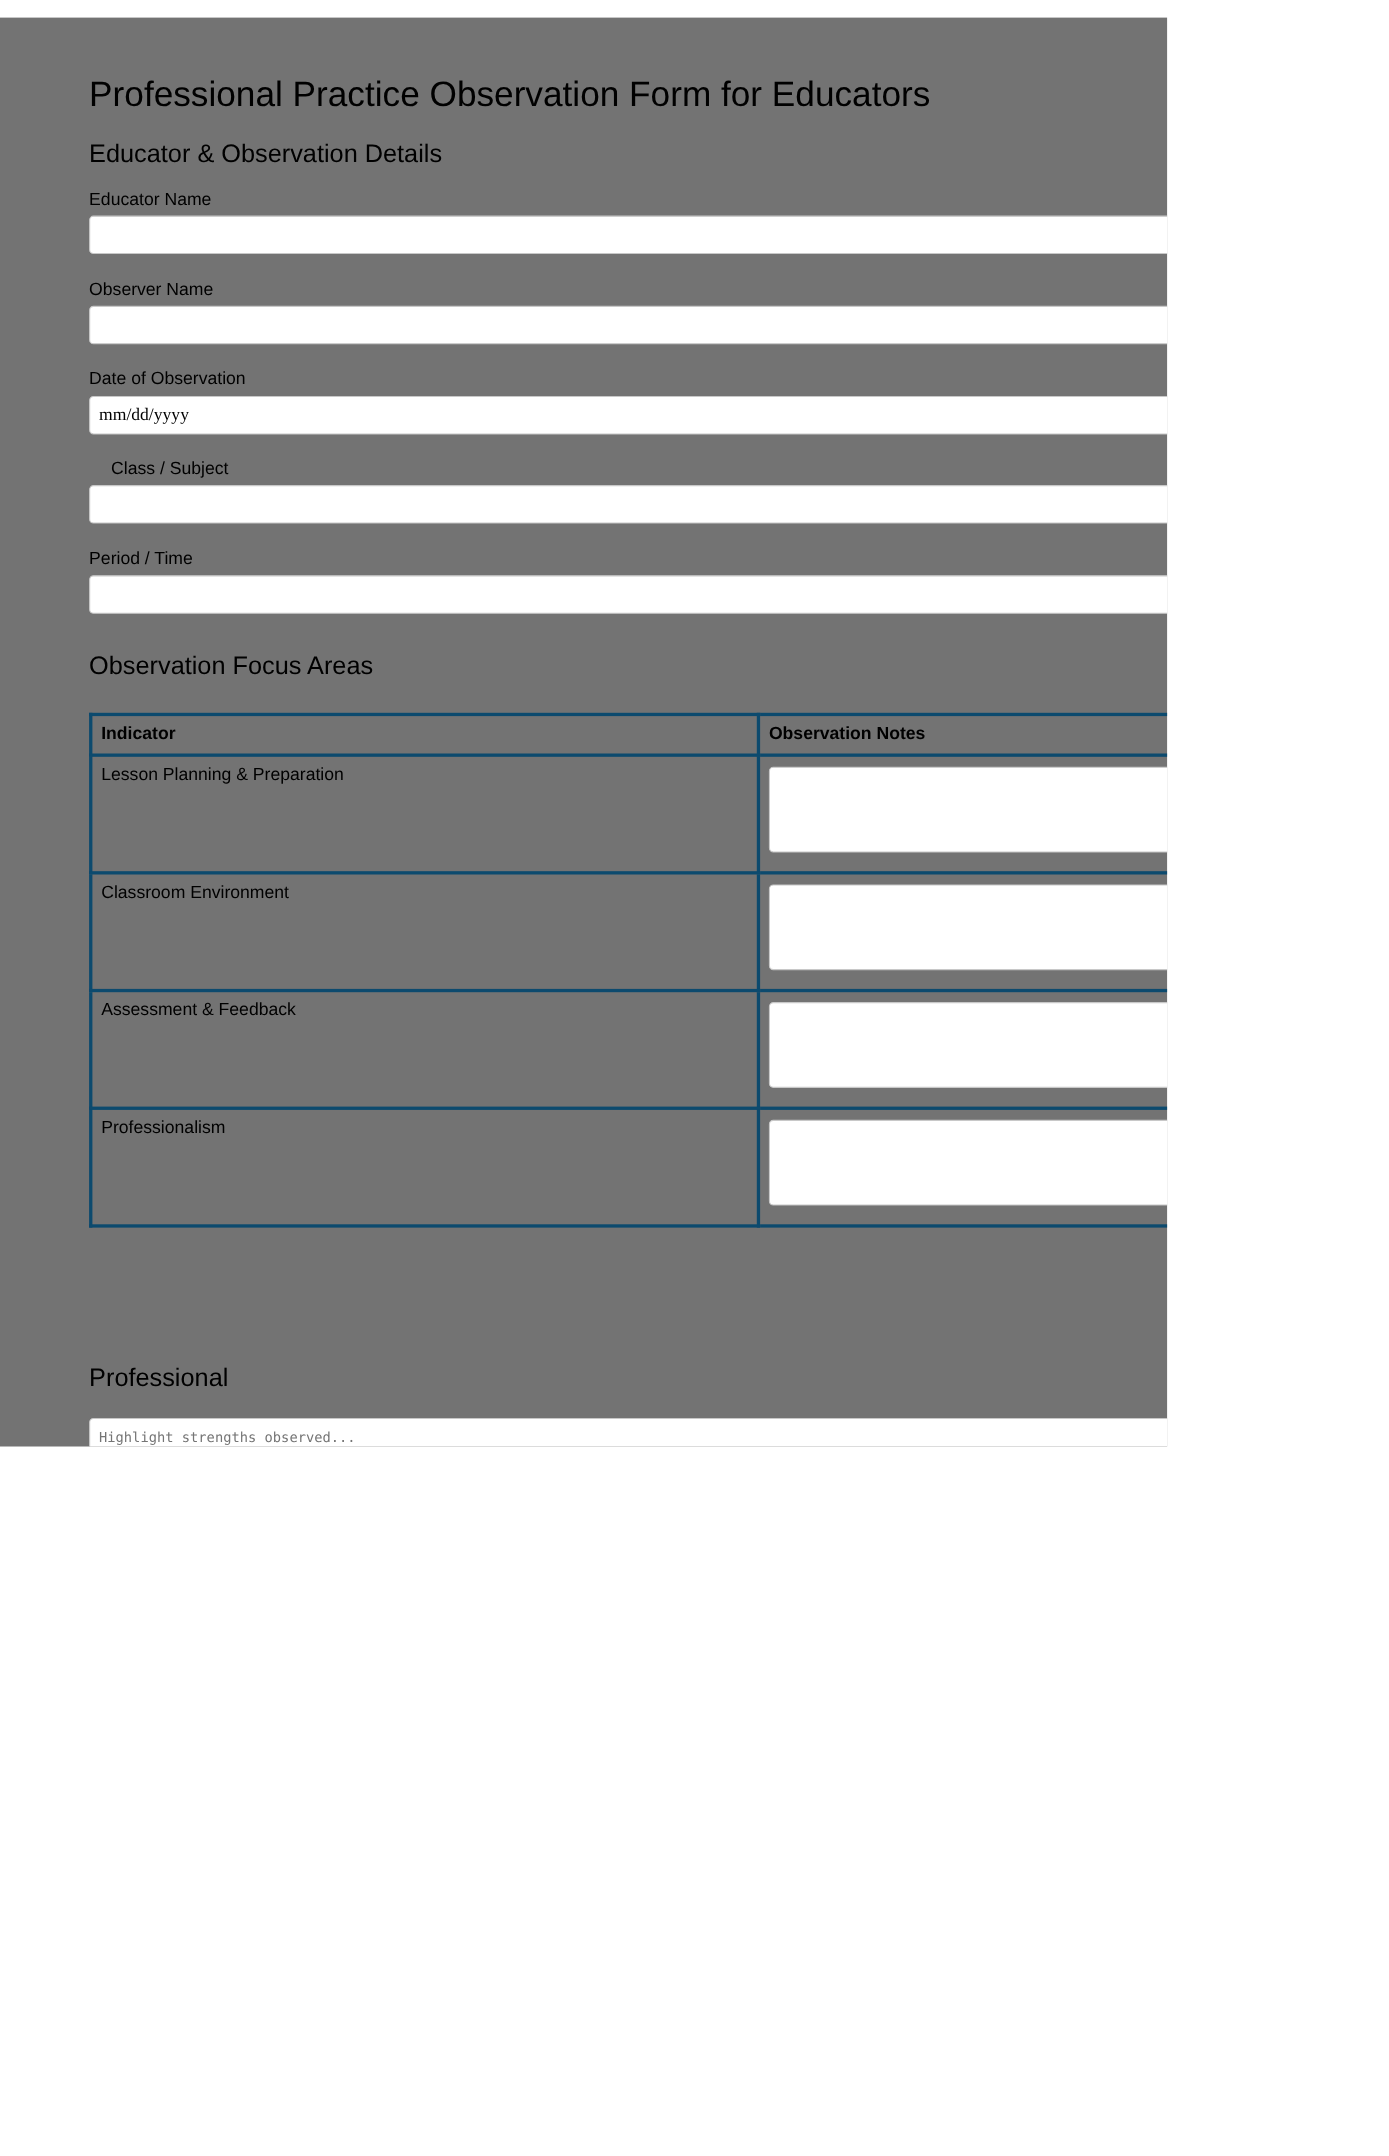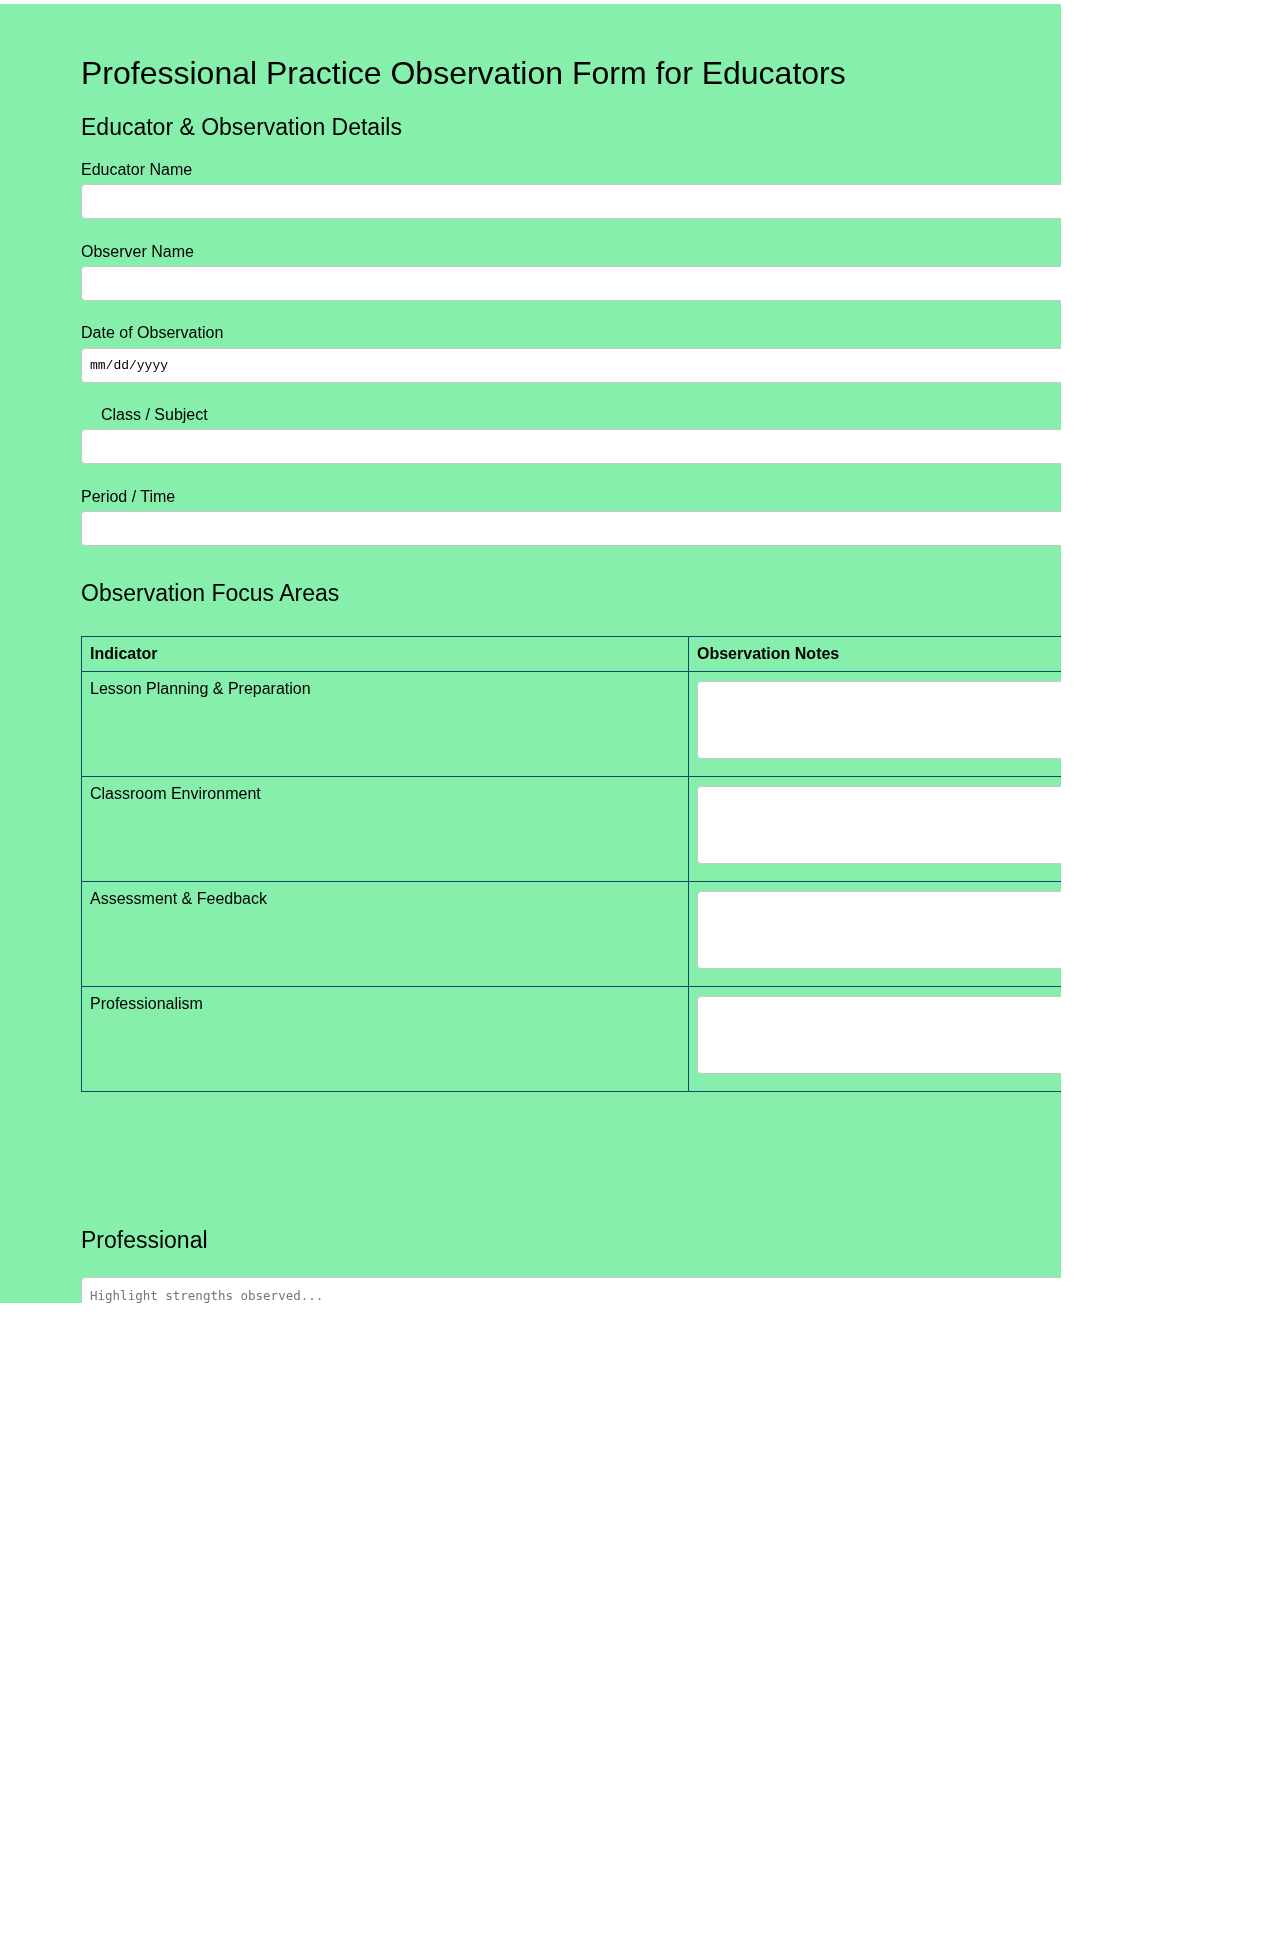--- a/index.html
+++ b/index.html
@@ -11,25 +11,25 @@
       width: 1263px;
       height: 1960px;
       position: relative;
       font-family: "Liberation Sans", sans-serif;
       color: #000;
       overflow: hidden;
     }
     .viewport {
       position: absolute;
       left: 0;
-      top: 4px;
+      top: 16px;
       width: 1061px;
       height: 1299px;
       overflow: hidden;
-      background: #86efac;
+      background: #737373;
     }
     .container {
       position: absolute;
       left: 81px;
       top: 0;
       width: 1100px;
     }
     h1 {
       font-size: 32px;
       font-weight: normal;
@@ -70,43 +70,43 @@
       font-family: "Liberation Sans", sans-serif;
       font-size: 14px;
       outline: none;
     }
     .date-input {
       display: flex;
       align-items: center;
       justify-content: space-between;
     }
     .date-text {
-      font-family: Liberation Mono, monospace;
-      font-size: 13px;
+      font-family: Liberation Serif, serif;
+      font-size: 16px;
       color: #000;
     }
     .cal-icon {
       width: 10px;
       height: 11px;
       border: 1.5px solid #333;
       border-top-width: 3px;
       border-radius: 1px;
       box-sizing: border-box;
       margin-right: 2px;
     }
     table {
       position: absolute;
       left: 0;
       top: 632px;
       width: 1101px;
       border-collapse: collapse;
       table-layout: fixed;
     }
     th, td {
-      border: 1px solid #0c4a6e;
+      border: 3px solid #0c4a6e;
       text-align: left;
       vertical-align: top;
       font-size: 16px;
       line-height: 18px;
       padding: 8px 8px;
     }
     th {
       font-weight: bold;
       height: 17px;
     }

